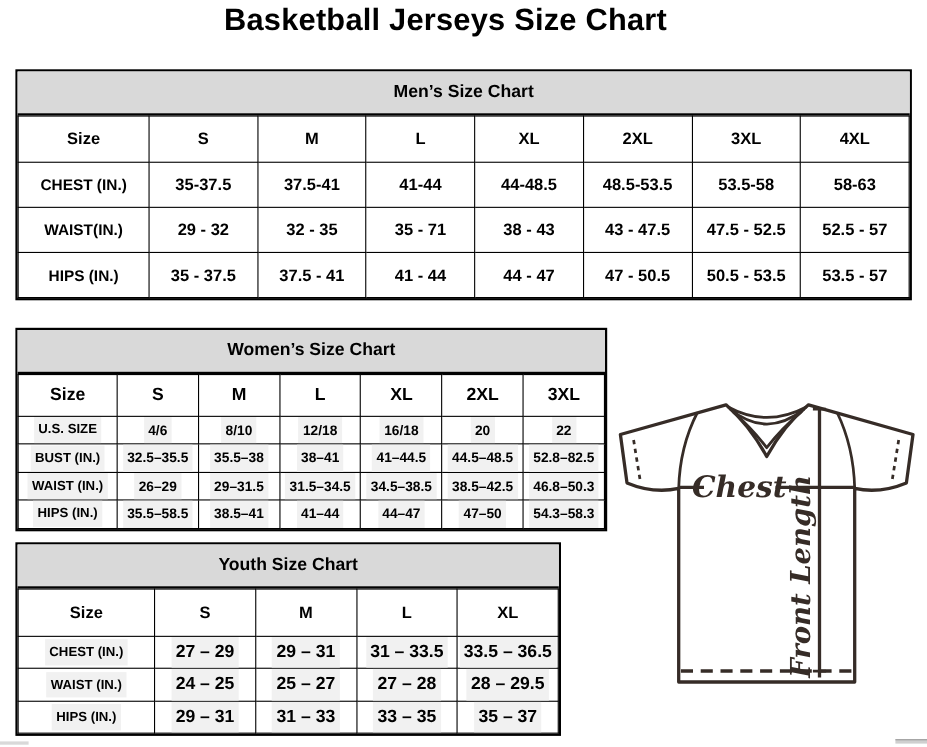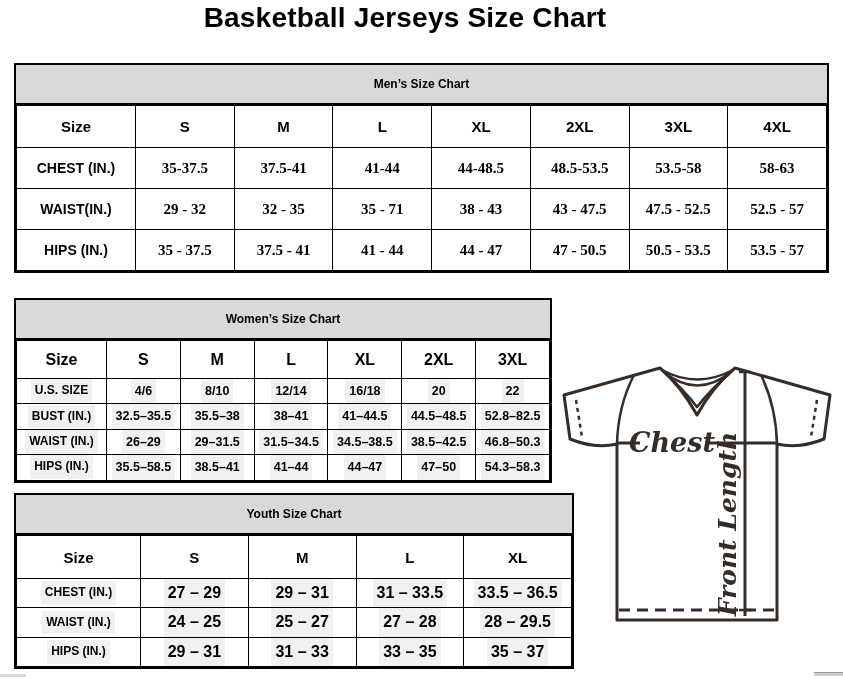--- a/index.html
+++ b/index.html
@@ -21,21 +21,21 @@
 
   .chart {
     position: absolute;
     border: 2px solid #000;
     background: #fff;
     box-sizing: border-box;
   }
   .caption {
     height: 38px; line-height: 38px;
     text-align: center;
-    font-size: 12px; font-weight: bold;
+    font-size: 16px; font-weight: bold;
     background: var(--header-bg, #d9d9d9);
     border-bottom: 2px solid #000;
   }
   table {
     border-collapse: collapse;
     table-layout: fixed;
     width: 100%;
   }
   th, td {
     border: 1px solid #000;
@@ -46,33 +46,33 @@
     overflow: hidden;
     white-space: nowrap;
   }
   
   .chart-mens { left: 14px; top: 63px; width: 815px; }
   .chart-mens th:first-child { width: 118px; }
   .chart-mens thead tr { height: 42px; }
   .chart-mens tbody tr { height: 41px; }
   .chart-mens thead th { font-size: 15px; }
   .chart-mens tbody th { font-size: 14px; }
-  .chart-mens tbody td { font-size: 15px; font-family: Liberation Serif, serif; }
+  .chart-mens tbody td { font-size: 15px; }
 
   
   .chart-womens { left: 14px; top: 298px; width: 538px; }
   .chart-womens th:first-child { width: 89px; }
   .chart-womens thead tr { height: 38px; }
   .chart-womens tbody tr { height: 22px; }
   .chart-womens thead th { font-size: 16px; }
   .chart-womens tbody th { font-size: 12px; }
   .chart-womens tbody td { font-size: 12.5px; }
 
   
-  .chart-youth { left: 14px; top: 493px; width: 560px; }
+  .chart-youth { left: 14px; top: 493px; width: 496px; }
   .chart-youth th:first-child { width: 123px; }
   .chart-youth thead tr { height: 43px; }
   .chart-youth tbody tr { height: 22px; }
   .chart-youth thead th { font-size: 15px; }
   .chart-youth tbody th { font-size: 12px; }
   .chart-youth tbody td { font-size: 16px; text-decoration: underline; }
 
   .hl {
     background: #f1f1f1;
     padding: 5px 4px;
@@ -176,21 +176,21 @@
             <th>XL</th>
             <th>2XL</th>
             <th>3XL</th>
           </tr>
         </thead>
         <tbody>
           <tr>
             <th><span class="hl">U.S. SIZE</span></th>
             <td><span class="hl">4/6</span></td>
             <td><span class="hl">8/10</span></td>
-            <td><span class="hl">12/14</span></td>
+            <td><span class="hl">12/18</span></td>
             <td><span class="hl">16/18</span></td>
             <td><span class="hl">20</span></td>
             <td><span class="hl">22</span></td>
           </tr>
           <tr>
             <th><span class="hl">BUST (IN.)</span></th>
             <td><span class="hl">32.5–35.5</span></td>
             <td><span class="hl">35.5–38</span></td>
             <td><span class="hl">38–41</span></td>
             <td><span class="hl">41–44.5</span></td>

